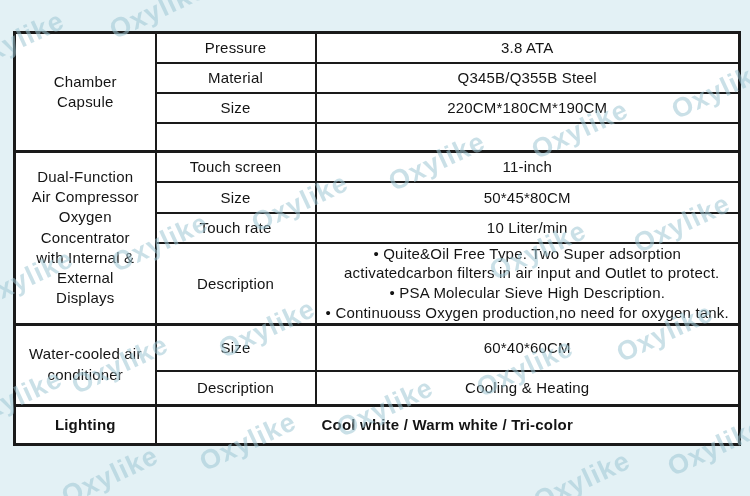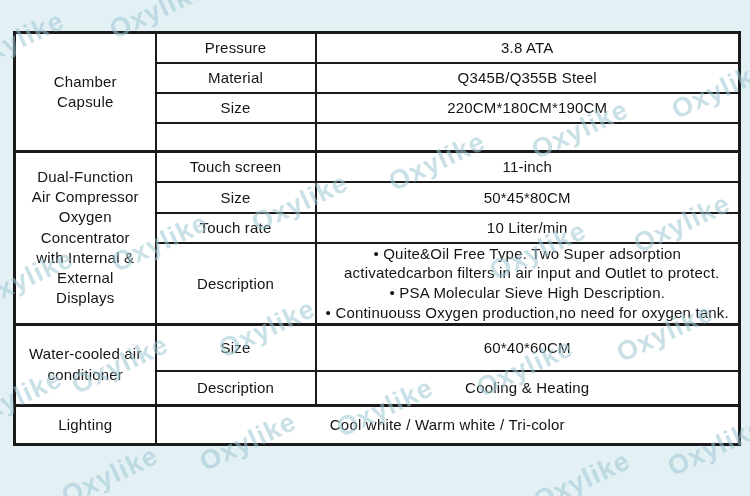--- a/index.html
+++ b/index.html
@@ -47,21 +47,21 @@
     padding: 0 10px;
     margin-left: 24px;
   }
   tr.sec-top td { border-top: 3px solid #1a1a1a; }
 
   tr.h29 { height: 29px; }
   tr.h30 { height: 30px; }
   tr.h31 { height: 31px; }
   tr.h33 { height: 47px; }
   tr.h34 { height: 34px; }
-  tr.h39 { height: 39px; }
+  tr.h39 { height: 39px; font-weight: bold; }
   tr.h78 { height: 78px; }
 
   td.desc {
     text-align: left;
     font-size: 13.5px;
     line-height: 1.32;
     padding: 5px 26px 5px 10px;
     margin-left: 16px;
   }
   .bullet {

